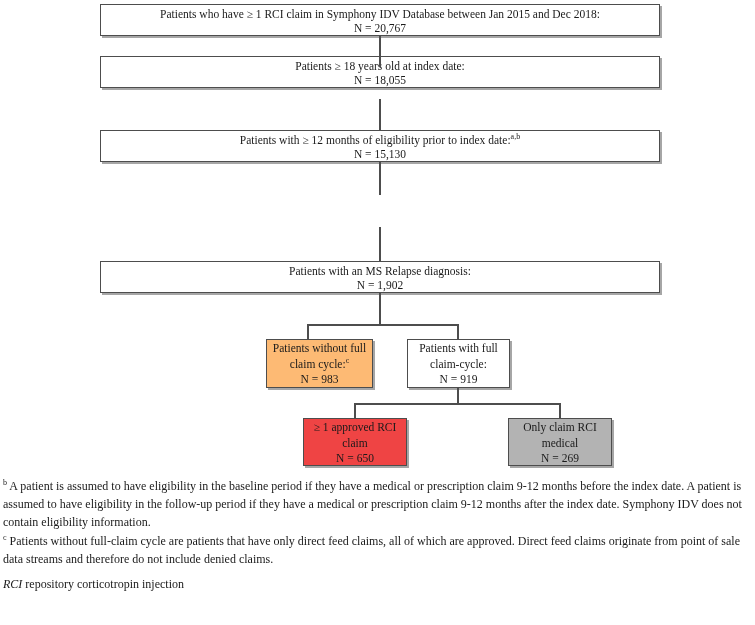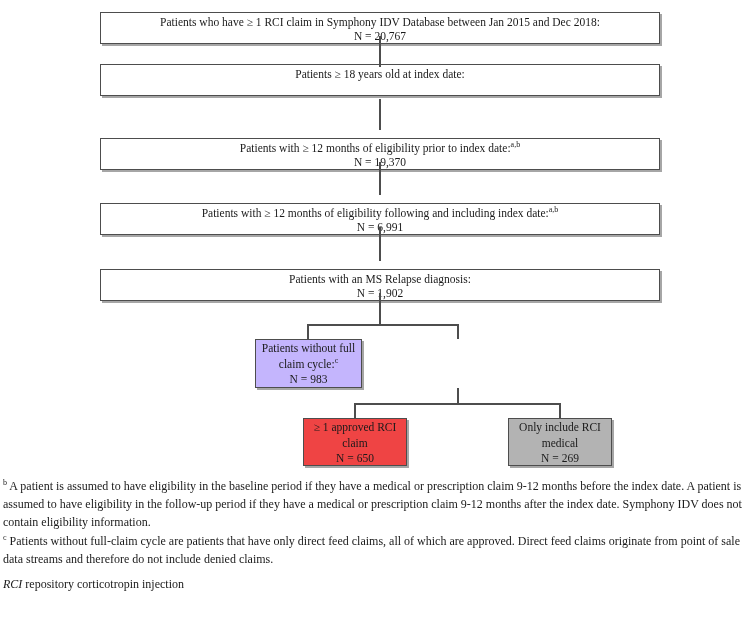--- a/index.html
+++ b/index.html
@@ -17,28 +17,27 @@
     border:1px solid #4d4d4d;
     box-shadow:2px 2px 0 #a6a6a6;
     background:#ffffff;
     text-align:center;
     font-size:11.5px;
   }
   .box.main{
     left:100px;width:560px;height:32px;
     line-height:14px;
     padding-top:2px;
-    margin-top:8px;
   }
   .box.small{
     width:107px;height:49px;
     line-height:15.5px;
     padding-top:1px;
   }
-  .fill-light{background:#c4b5fd;}
+  .fill-light{background:#fdba74;margin-left:11px;}
   .fill-lighter{background:#ef4444;}
   .fill-medium{background:#b3b3b3;}
   .line{position:absolute;background:#4d4d4d;}
   .line.v{width:2px;}
   .line.h{height:2px;}
   sup.sp{font-size:8px;vertical-align:super;line-height:0;text-align:right;}
   .footnotes{
     position:absolute;
     left:3px;top:477px;width:749px;
     font-size:12px;line-height:18px;
@@ -53,52 +52,54 @@
 
 <div class="canvas">
 
   <div class="box main" style="top:4px">
     <div><span>Patients who have ≥ 1 RCI claim in Symphony IDV Database between Jan 2015 and Dec 2018:</span><sup class="sp"></sup></div>
     <div>N = 20,767</div>
   </div>
 
   <div class="box main" style="top:56px">
     <div><span>Patients ≥ 18 years old at index date:</span><sup class="sp"></sup></div>
+    <div>N = 18,055</div>
   </div>
 
   <div class="box main" style="top:130px">
     <div><span>Patients with ≥ 12 months of eligibility prior to index date:</span><sup class="sp">a,b</sup></div>
-    <div>N = 19,370</div>
+    <div>N = 15,130</div>
   </div>
 
-  <div class="box main" style="top:195px">
-    <div><span>Patients with ≥ 12 months of eligibility following and including index date:</span><sup class="sp">a,b</sup></div>
-    <div>N = 6,991</div>
-  </div>
 
   <div class="box main" style="top:261px">
     <div><span>Patients with an MS Relapse diagnosis:</span><sup class="sp"></sup></div>
     <div>N = 1,902</div>
   </div>
 
   <div class="box small fill-light" style="left:255px;top:339px">
     <div>Patients without full</div>
     <div><span>claim cycle:</span><sup class="sp">c</sup></div>
     <div>N = 983</div>
   </div>
 
+  <div class="box small" style="left:407px;top:339px;width:103px">
+    <div>Patients with full</div>
+    <div><span>claim-cycle:</span><sup class="sp"></sup></div>
+    <div>N = 919</div>
+  </div>
 
   <div class="box small fill-lighter" style="left:303px;top:418px;width:104px;height:48px">
     <div>≥ 1 approved RCI</div>
     <div>claim</div>
     <div>N = 650</div>
   </div>
 
   <div class="box small fill-medium" style="left:508px;top:418px;width:104px;height:48px">
-    <div>Only include RCI</div>
+    <div>Only claim RCI</div>
     <div>medical</div>
     <div>N = 269</div>
   </div>
 
   <div class="line v" style="left:379px;top:36px;height:31px"></div>
   <div class="line v" style="left:379px;top:99px;height:31px"></div>
   <div class="line v" style="left:379px;top:162px;height:33px"></div>
   <div class="line v" style="left:379px;top:227px;height:34px"></div>
 
   <div class="line v" style="left:379px;top:293px;height:32px"></div>

